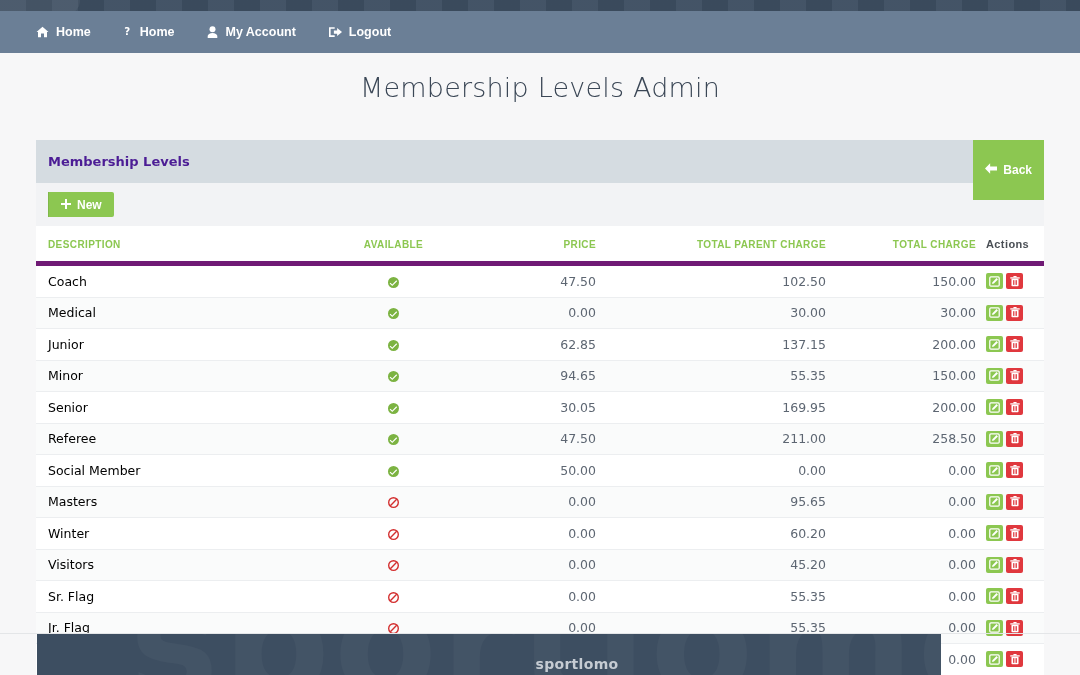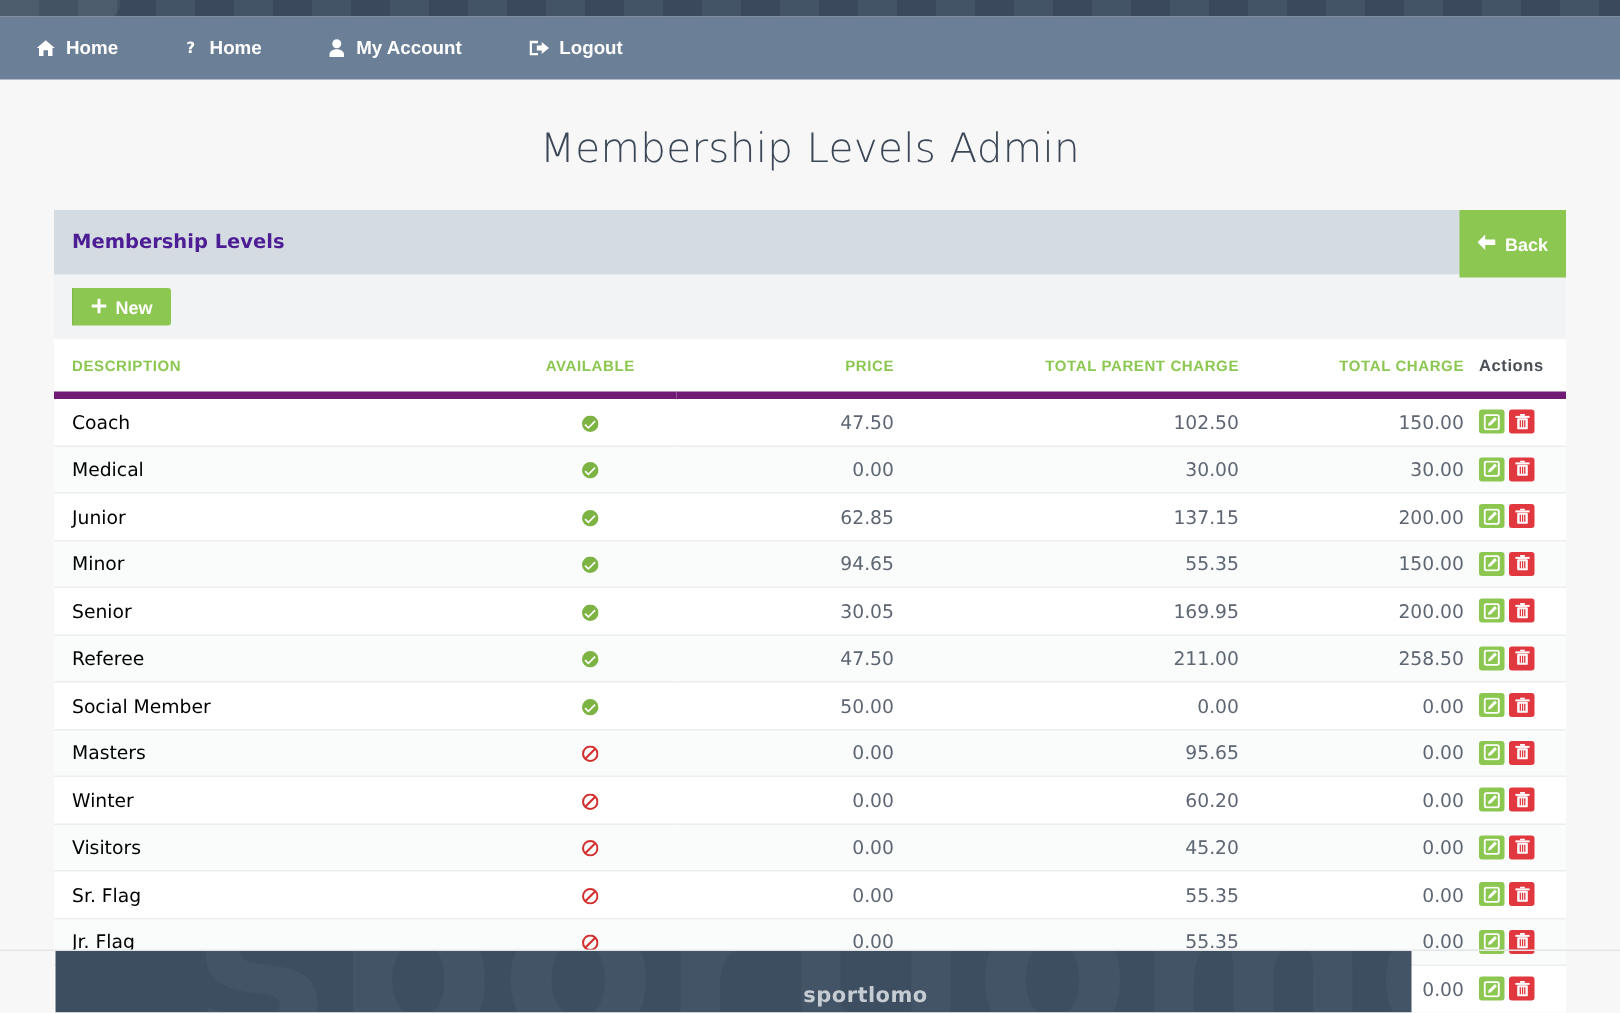--- a/index.html
+++ b/index.html
@@ -24,35 +24,34 @@
     position: absolute; left: -10px; top: -18px;
     width: 90px; height: 40px; border-radius: 50%;
     background: rgba(255,255,255,0.05);
   }
 
   
   .navbar {
     position: absolute; top: 11px; left: 0; width: 1080px; height: 42px;
     background: #6b7f96;
     display: flex; align-items: center;
-    padding-left: 24px;
-    gap: 12px;
+    padding-left: 36px;
   }
   .navitem {
     display: flex; align-items: center; gap: 7px;
     color: #ffffff; font-size: 12.5px; font-weight: bold;
     margin-right: 33px; white-space: nowrap; cursor: pointer;
     line-height: 1;
   }
   .navitem .gi { font-size: 12px; display: inline-block; line-height: 1; }
   .navitem svg { display: block; }
 
   
   .page-title {
-    position: absolute; top: 84px; left: 0; width: 1080px;
+    position: absolute; top: 72px; left: 0; width: 1080px;
     text-align: center;
     font-size: 27px; font-weight: 300; letter-spacing: .2px;
     color: #3b4756;
     font-family: "DejaVu Sans", sans-serif;
   }
 
   
   .panel {
     position: absolute; left: 36px; top: 140px;
     width: 1008px;
@@ -63,21 +62,21 @@
     display: flex; align-items: center; justify-content: space-between;
     padding-left: 12px;
     position: relative;
   }
   .panel-head .ptitle {
     font-size: 13px; font-weight: 700; color: #4c1d95;
     font-family: "DejaVu Sans", sans-serif;
   }
   .btn-back {
     position: absolute; right: 0; top: 0;
-    height: 45px; min-width: 66px;
+    height: 60px; min-width: 66px;
     background: #8cc751; color: #fff;
     display: flex; align-items: center; justify-content: center; gap: 6px;
     font-size: 12px; font-weight: bold; cursor: pointer;
     padding: 0 12px;
   }
 
   .toolbar {
     background: #f2f3f5;
     padding: 9px 0 9px 12px;
     height: 43px;

